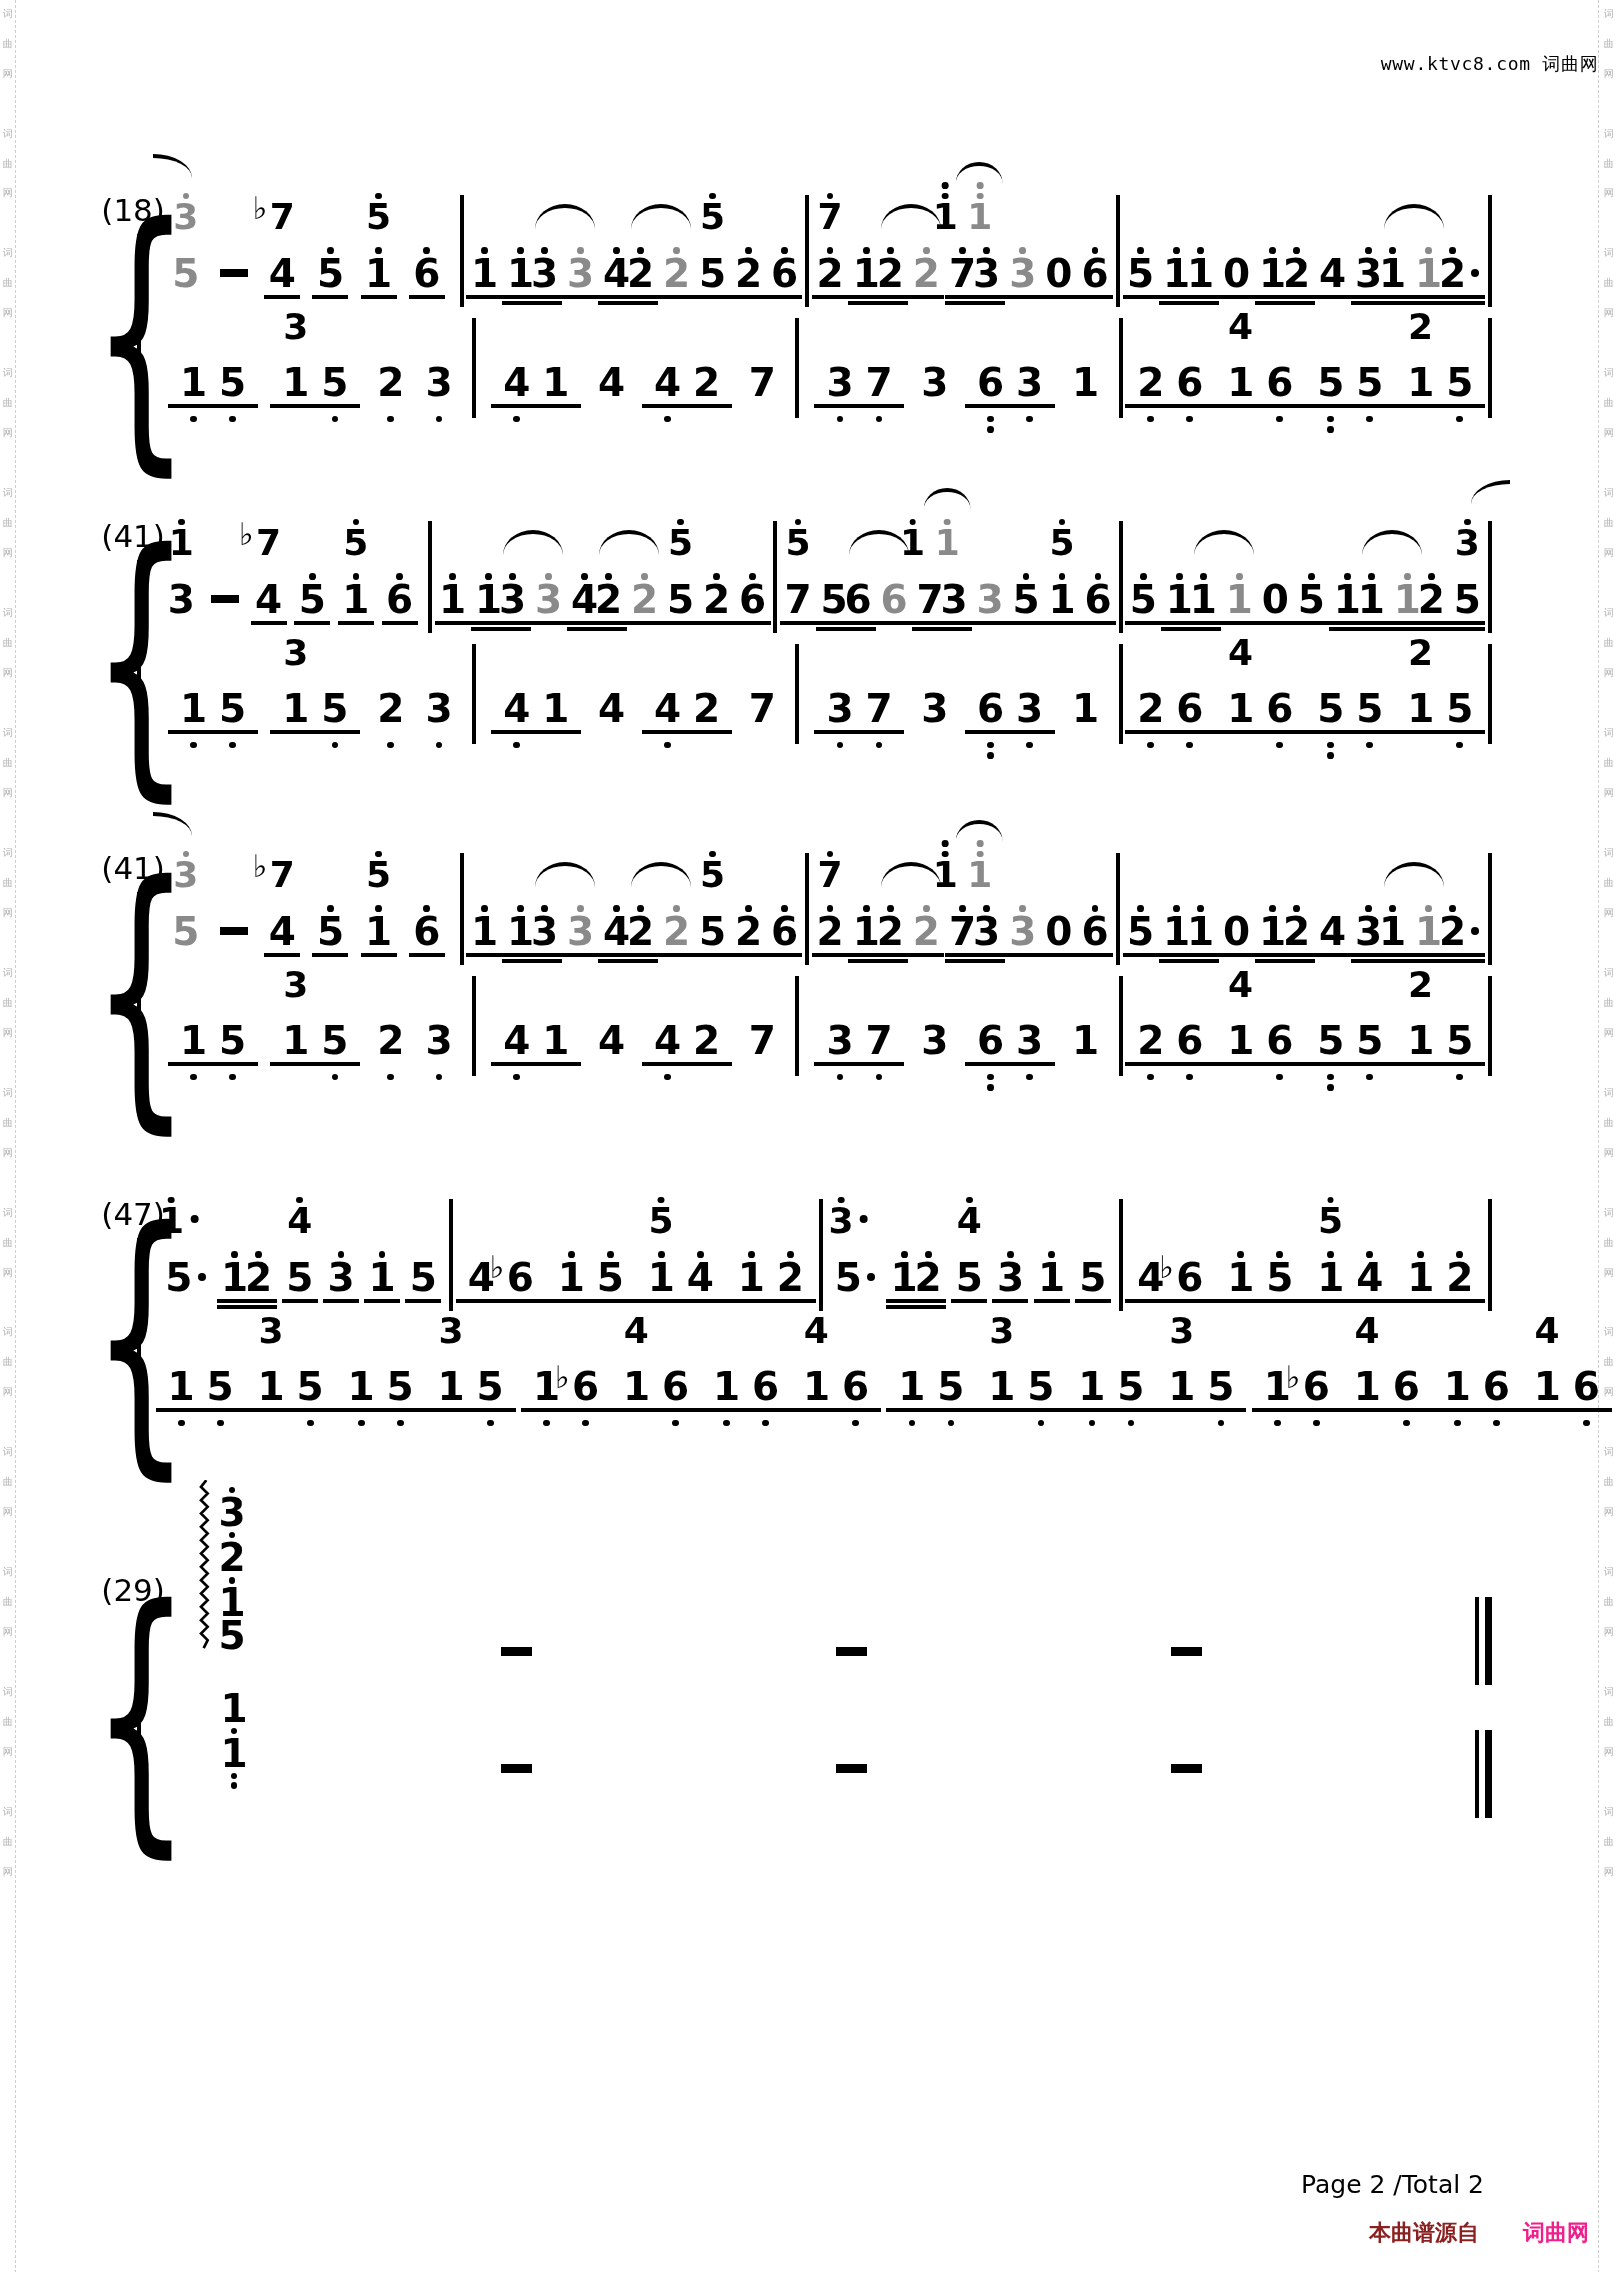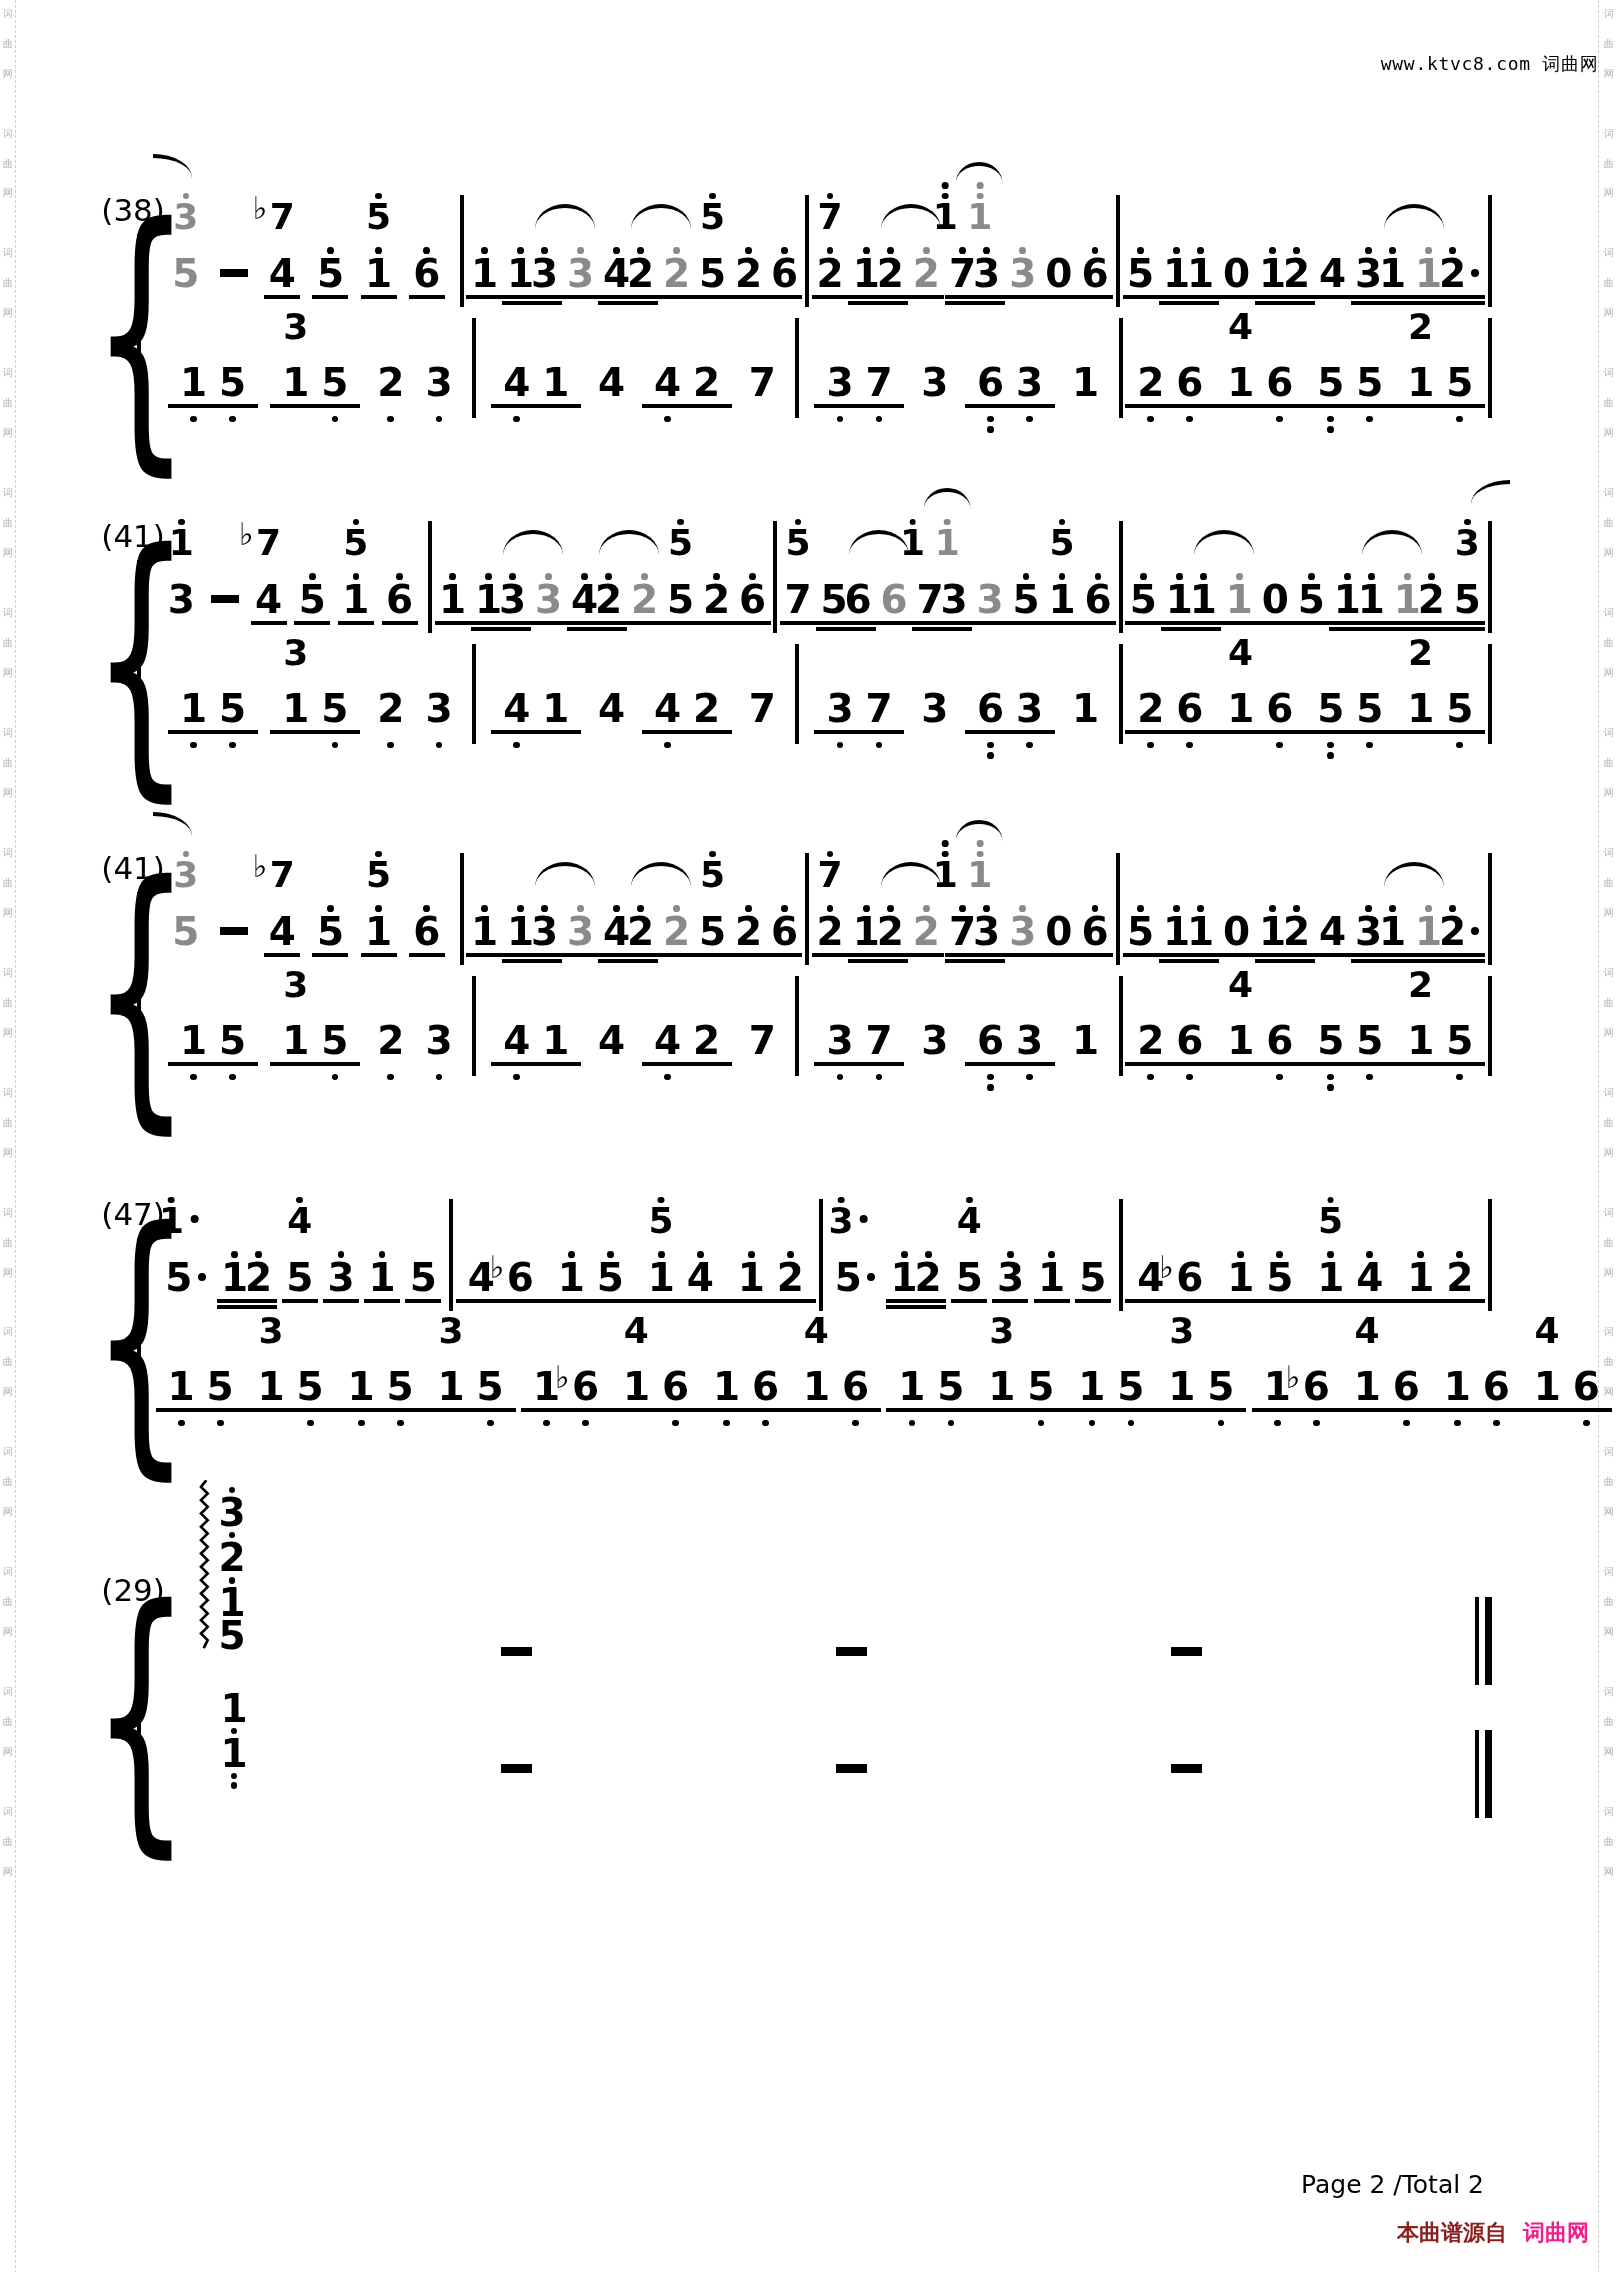--- a/index.html
+++ b/index.html
@@ -9,21 +9,21 @@
   
   .edgecol{position:absolute;top:0;bottom:0;width:20px;}
   .edgecol .ec{position:absolute;font-size:10px;color:#b3b3b3;left:2.7px;}
   .edgeline{position:absolute;top:0;bottom:0;width:0;border-left:1.3px dashed #cfcfcf;}
 
   
   .topwm{position:absolute;top:52px;right:18.6px;font-size:18px;letter-spacing:0.7px;
          font-family:"DejaVu Sans Mono","DejaVu Sans",monospace;}
   .pageinfo{position:absolute;top:2170px;right:133px;font-size:25px;}
   .srcline{position:absolute;top:2218px;right:28px;font-size:22px;font-weight:bold;}
-  .srcline .pfx{margin-right:16px;}
+  .srcline .pfx{margin-right:44px;}
 
   
   .sys{position:absolute;left:100px;width:1392px;}
   .slabel{position:absolute;left:1.3px;top:25px;font-size:31px;}
   .brace{position:absolute;left:-9.3px;font-size:286px;line-height:200px;
          transform:scaleX(0.55);transform-origin:left center;font-weight:normal;}
   .sline{position:absolute;left:37px;width:4px;background:#000;}
   .grand{margin-left:53px;display:flex;flex-direction:column;}
   .mrow{display:flex;align-items:flex-end;}
   .mrow.mel{height:93px;}
@@ -187,21 +187,21 @@
       <div class="ec" style="top: 1745px; color: rgb(179, 179, 179);">网</div>
       <div class="ec" style="top: 1805px; color: rgb(179, 179, 179);">词</div>
       <div class="ec" style="top: 1835px; color: rgb(179, 179, 179);">曲</div>
       <div class="ec" style="top: 1865px; color: rgb(179, 179, 179);">网</div>
     </div>
 
   <div class="topwm">www.ktvc8.com 词曲网</div>
 
   <div id="score">
       <div class="sys" style="top: 167px;">
-        <div class="slabel">(38)</div>
+        <div class="slabel">(18)</div>
         <div class="brace" style="top: 64px; height: 205px; line-height: 205px;">{</div>
         <div class="sline" style="top: 67px; height: 202px;"></div>
         <div class="grand">
           <div class="mrow mel" style="margin-top: 66px;">
             <div class="meas">
               <div class="tok">
                 <div class="trow">
                   <div class="dg gy">
                     <div class="da"></div>
                     <div class="num">5</div>

